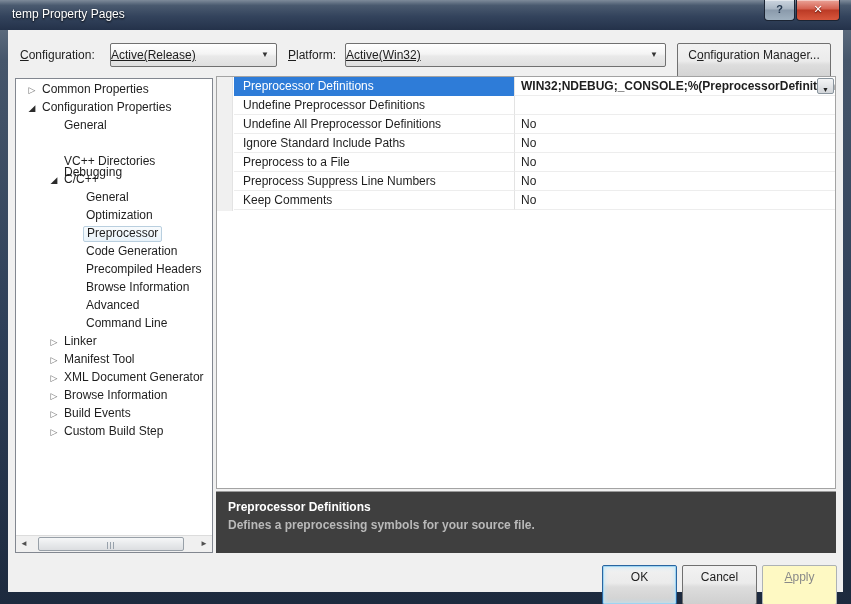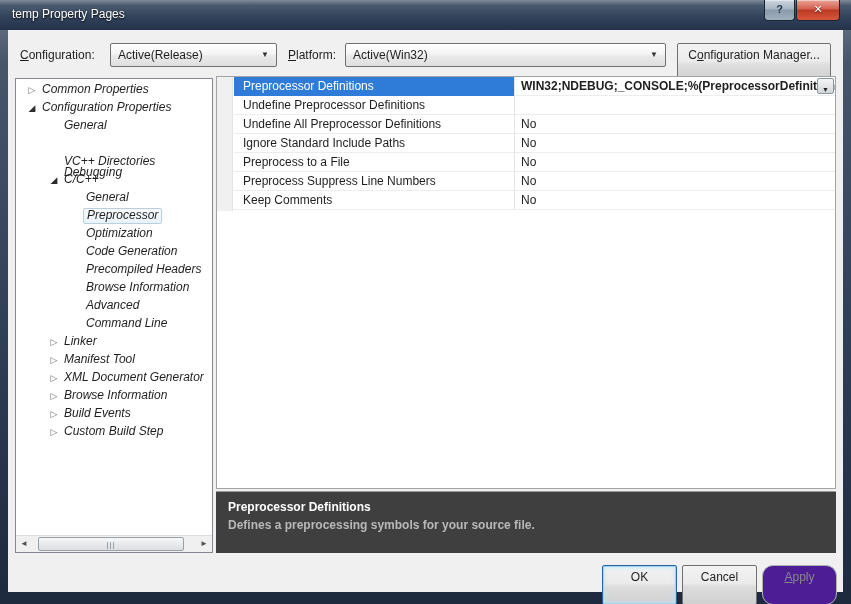--- a/index.html
+++ b/index.html
@@ -19,35 +19,35 @@
     background:linear-gradient(180deg,#cdd6e0 0%,#a8b5c3 45%,#8a9aab 50%,#9fb0bf 100%); }
   .closebtn { left:796px; width:44px; color:#fff; text-shadow:0 1px 1px #5a0c00;
     background:linear-gradient(180deg,#eba398 0%,#d4604f 45%,#bb3a25 50%,#d8573d 100%); }
   .capbtn span { display:inline-block; line-height:19px; }
   
   .client { position:absolute; left:8px; top:30px; width:835px; height:562px; background:#f0f0f0; }
   
   .lbl { position:absolute; font-size:12px; color:#1e1e1e; }
   .combo { position:absolute; height:24px; border:1px solid #707070; border-radius:2px;
     background:linear-gradient(180deg,#ffffff 0%,#f4f4f4 45%,#e9e9e9 55%,#dfdfdf 100%);
-    font-size:12px; color:#1e1e1e; line-height:22px; padding-left:7px; cursor:default; }
+    font-size:12px; color:#1e1e1e; line-height:22px; cursor:default;text-decoration:underline; }
   .combo .arr { position:absolute; right:7px; top:0; font-size:8px; color:#333; line-height:22px; }
   .btn { position:absolute; height:40px; border:1px solid #707070; border-radius:2px;
     background:linear-gradient(180deg,#f2f2f2 0%,#ebebeb 45%,#dddddd 55%,#cfcfcf 100%);
     font-size:12px; color:#1e1e1e; text-align:center; line-height:22px; cursor:default; }
   .btn.default { border:1px solid #2a65a0; box-shadow:inset 0 0 0 1px #9ed4f2, inset 0 0 5px 1px #bfe6f8; }
-  .btn.disabled { background:#4c1d95; border-color:#adb2b5; color:#898989; box-shadow:none;border-radius:11px; }
+  .btn.disabled { background:#fef9c3; border-color:#adb2b5; color:#898989; box-shadow:none; }
   
   .tree { position:absolute; left:7px; top:48px; width:198px; height:475px; background:#fff;
     border:1px solid #828790; overflow:hidden; }
   .titem { position:relative; height:18px; line-height:18px; font-size:12px; color:#1e1e1e; white-space:nowrap; }
   .titem .tarrow { position:absolute; top:0; width:12px; text-align:center; }
   .tarrow.col { color:#6e6e6e; font-size:9px; }
   .tarrow.exp { color:#2b2b2b; font-size:9px; }
-  .tlabel { position:absolute; top:1px; height:16px; line-height:15px; padding:0 3px; border-radius:2px;font-style:italic; }
+  .tlabel { position:absolute; top:1px; height:16px; line-height:15px; padding:0 3px; border-radius:2px; }
   .tlabel.sel { background:linear-gradient(180deg,#f8fbfd 0%,#e9f3fa 100%); border:1px solid #b9cfdf; line-height:13px; }
   .hscroll { position:absolute; left:0; bottom:0; width:196px; height:17px; background:#f0f0f0; border-top:1px solid #dcdcdc; }
   .sarrow { position:absolute; top:0; width:16px; height:17px; color:#505050; font-size:8px; text-align:center; line-height:16px; }
   .sthumb { position:absolute; left:22px; top:1px; width:146px; height:14px; border:1px solid #98a0a8; border-radius:2px;
     background:linear-gradient(180deg,#f6f7f8 0%,#e8eaec 50%,#dcdee1 100%); }
   .grip { position:absolute; left:50%; top:4px; width:9px; height:7px; margin-left:-4px;
     background:repeating-linear-gradient(90deg,#98a2ac 0 1px,transparent 1px 3px); }
   
   .grid { position:absolute; left:208px; top:46px; width:620px; height:413px; background:#fff; border:1px solid #a3a3a3; }
   .gmargin { position:absolute; left:0; top:0; width:16px; height:134px; background:#f0f0f0; border-right:1px solid #e3e3e3; }
@@ -117,24 +117,24 @@
             <span class="tlabel" style="left: 45px;">VC++ Directories</span>
           </div>
           <div class="titem">
             <span class="tarrow exp" style="left: 32px;">◢</span>
             <span class="tlabel" style="left: 45px;">C/C++</span>
           </div>
           <div class="titem">
             <span class="tlabel" style="left: 67px;">General</span>
           </div>
           <div class="titem">
+            <span class="tlabel" style="left: 67px;">Optimization</span>
+          </div>
+          <div class="titem">
             <span class="tlabel sel" style="left: 67px;">Preprocessor</span>
-          </div>
-          <div class="titem">
-            <span class="tlabel" style="left: 67px;">Optimization</span>
           </div>
           <div class="titem">
             <span class="tlabel" style="left: 67px;">Code Generation</span>
           </div>
           <div class="titem">
             <span class="tlabel" style="left: 67px;">Precompiled Headers</span>
           </div>
           <div class="titem">
             <span class="tlabel" style="left: 67px;">Browse Information</span>
           </div>

